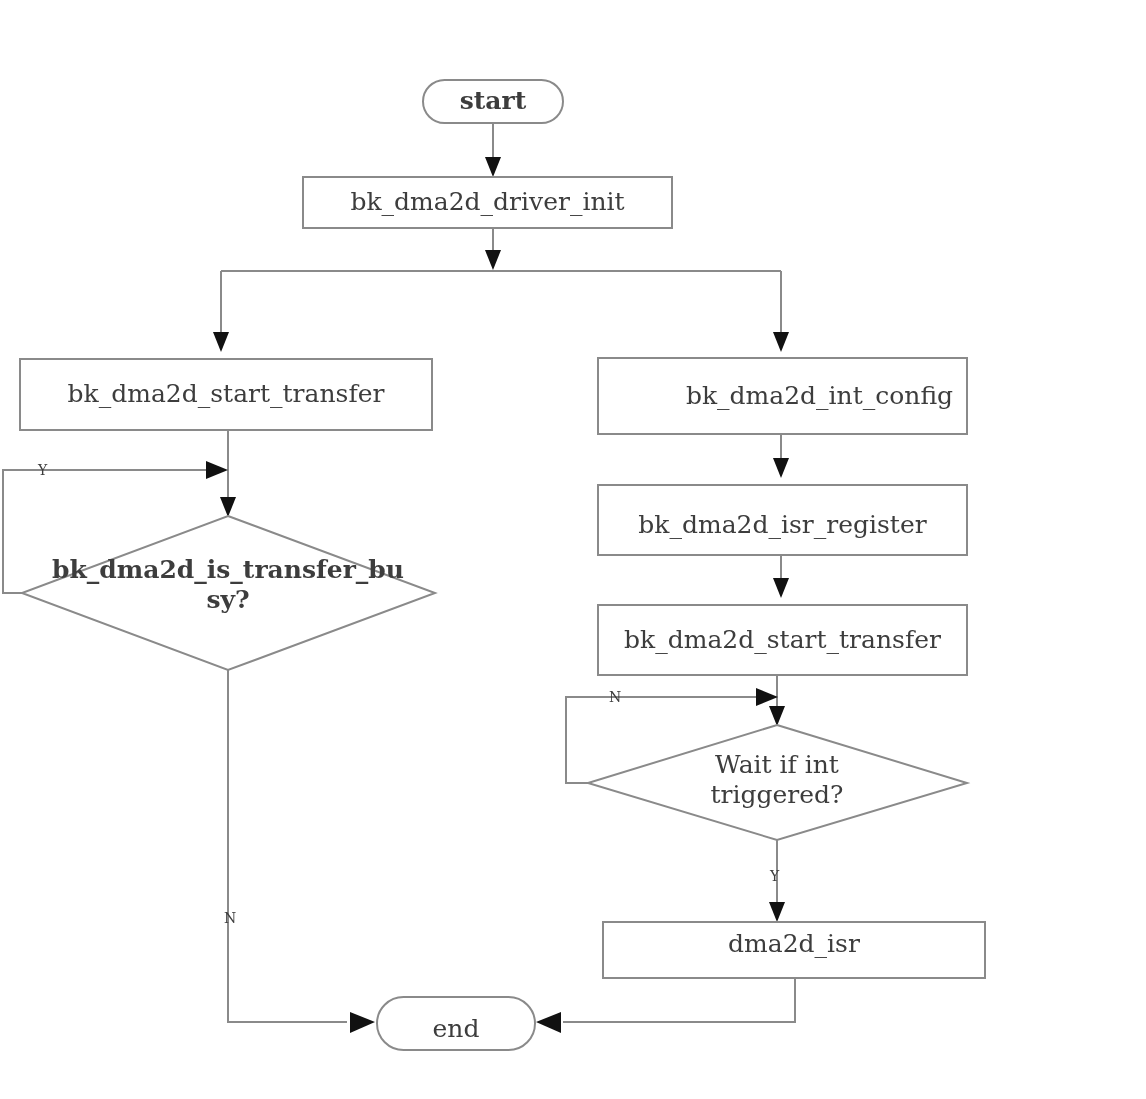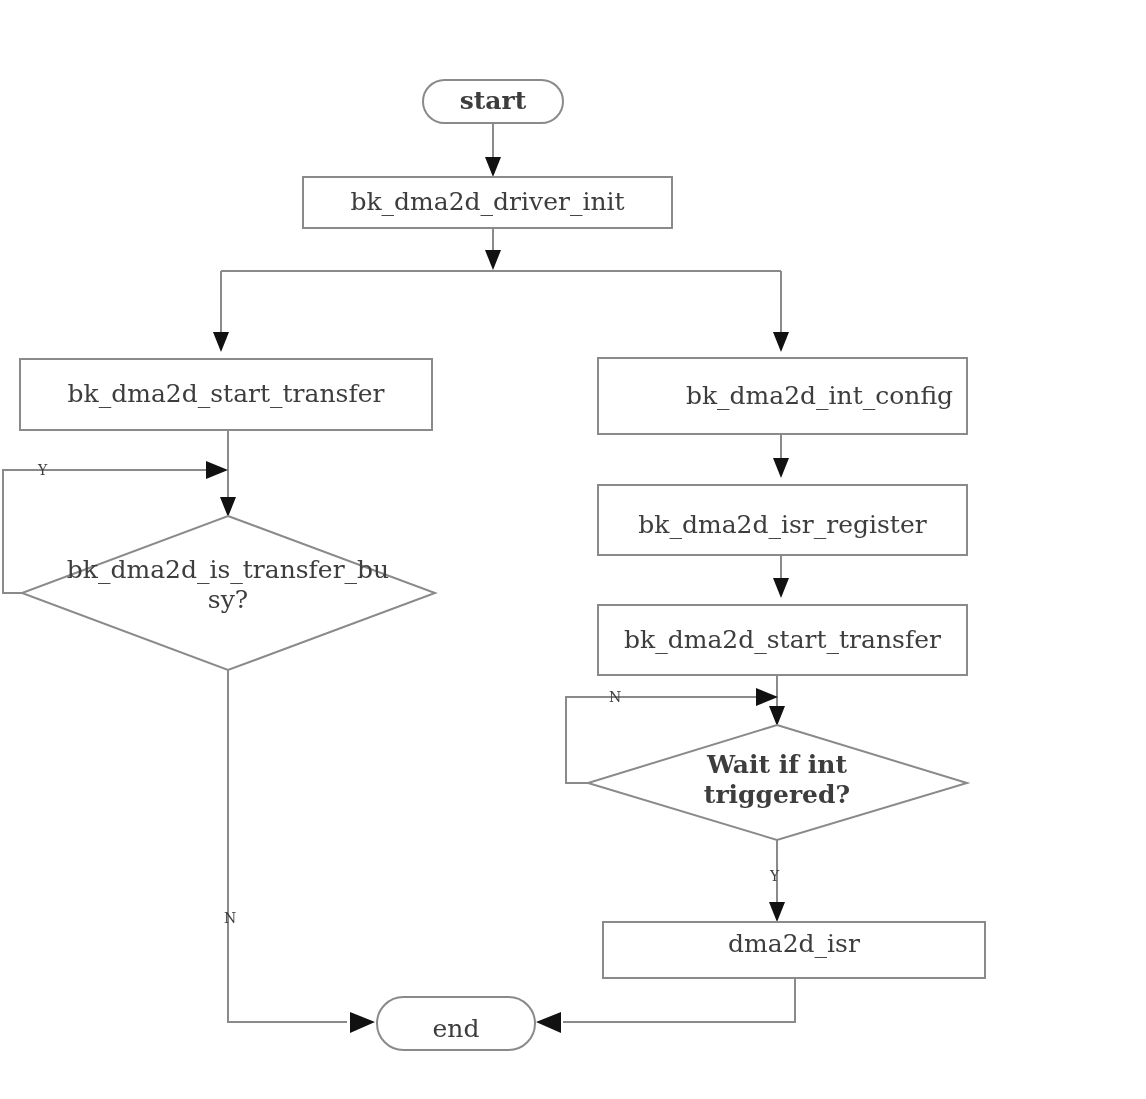--- a/index.html
+++ b/index.html
@@ -137,30 +137,30 @@
 
     <rect class="node-shape" x="377" y="997" width="158" height="53" rx="26.5" ry="26.5"></rect>
   </svg>
 
   <div class="node-label label-term" style="left:423px; top:80px; width:140px; height:43px;font-weight:bold;">start</div>
 
   <div class="node-label label-proc" style="left:303px; top:177px; width:369px; height:51px;border-radius:10px;">bk_dma2d_driver_init</div>
 
   <div class="node-label label-proc" style="left:20px; top:359px; width:412px; height:71px;">bk_dma2d_start_transfer</div>
 
-  <div class="node-label label-dec" style="left:53px; top:545px; width:350px; height:80px;">bk_dma2d_is_transfer_bu
+  <div class="node-label label-dec" style="left:53px; top:545px; width:350px; height:80px;font-weight:bold;">bk_dma2d_is_transfer_bu
 sy?</div>
 
   <div class="node-label label-proc" style="left:598px; top:358px; width:369px; height:76px;margin-left:37px;">bk_dma2d_int_config</div>
 
   <div class="node-label label-proc" style="left:598px; top:485px; width:369px; height:80px;">bk_dma2d_isr_register</div>
 
   <div class="node-label label-proc" style="left:598px; top:605px; width:369px; height:70px;">bk_dma2d_start_transfer</div>
 
-  <div class="node-label label-dec" style="left:627px; top:740px; width:300px; height:80px;font-weight:bold;">Wait if int
+  <div class="node-label label-dec" style="left:627px; top:740px; width:300px; height:80px;">Wait if int
 triggered?</div>
 
   <div class="node-label label-proc" style="left:603px; top:922px; width:382px; height:44px;">dma2d_isr</div>
 
   <div class="node-label label-term" style="left:377px; top:997px; width:158px; height:65px;">end</div>
 
   <div class="edge-label" style="left:38px; top:463px;">Y</div>
 
   <div class="edge-label" style="left:224px; top:911px;">N</div>
 

